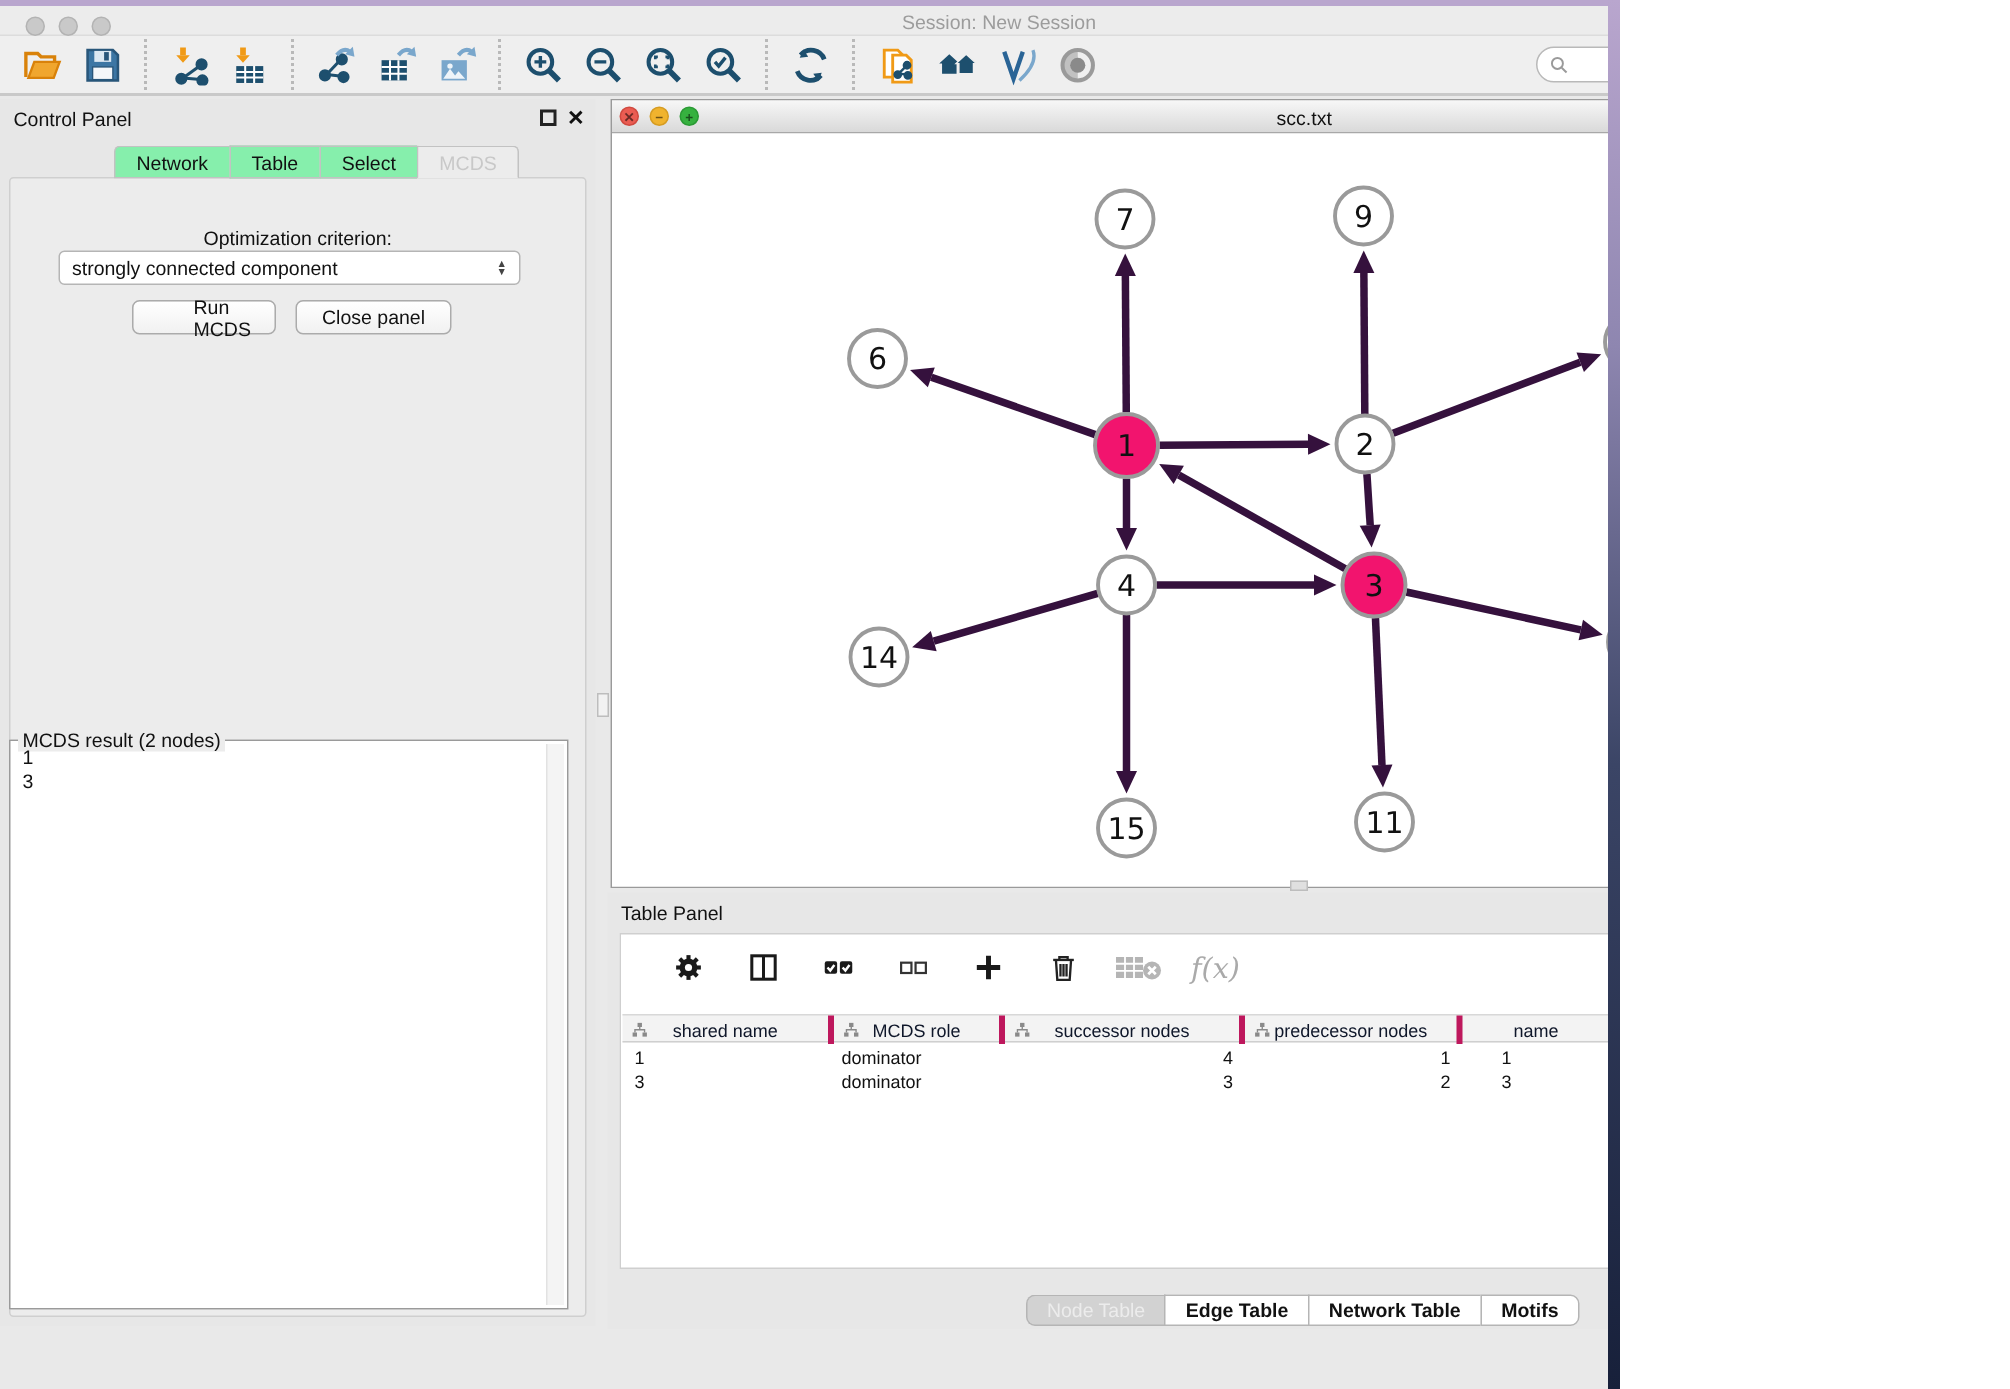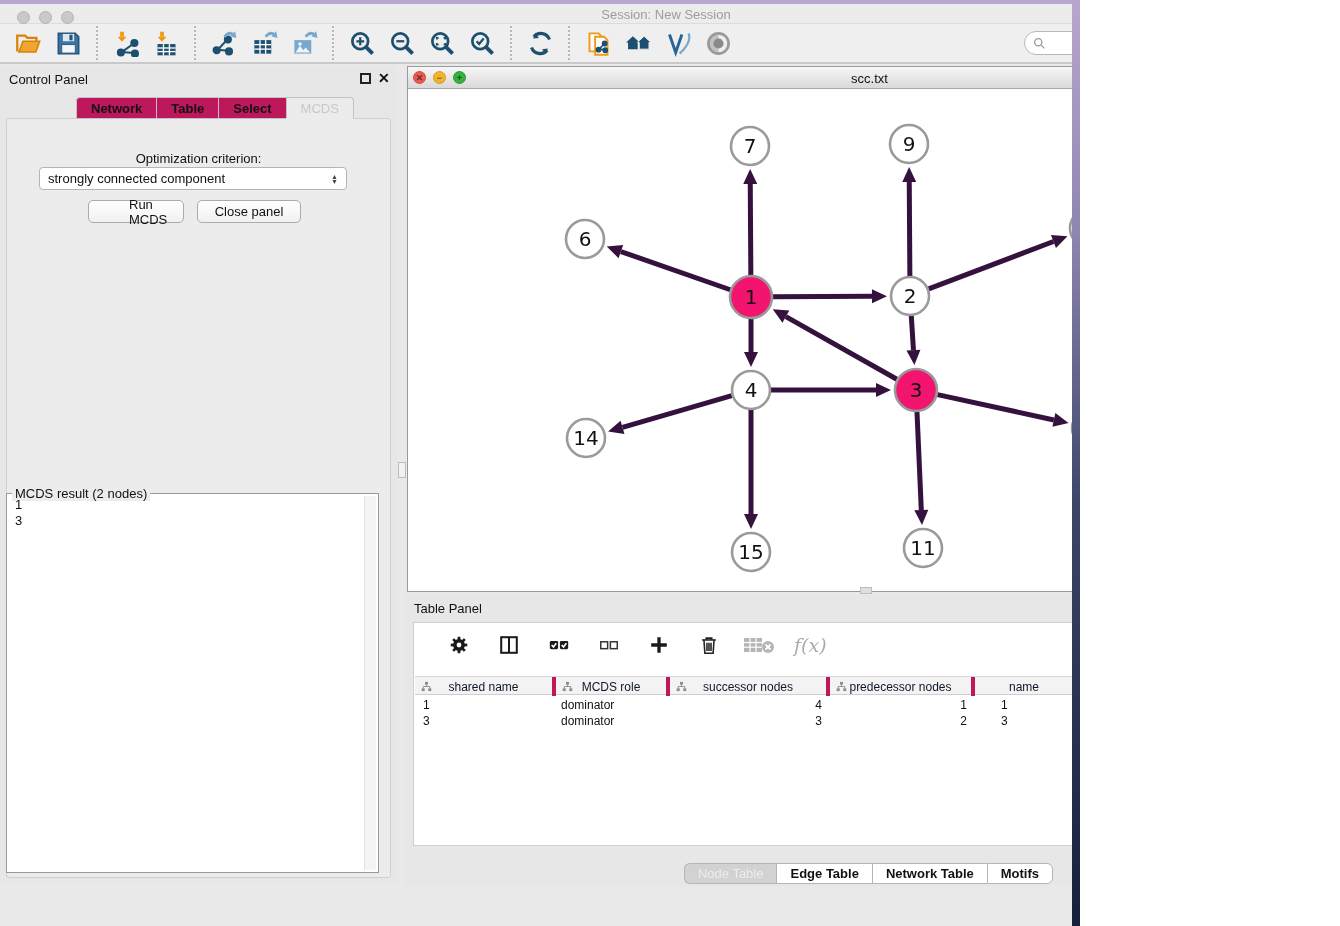--- a/index.html
+++ b/index.html
@@ -31,21 +31,21 @@
   .search-wrap svg { width:13px; height:13px; }
   .search-wrap input { border:none; outline:none; flex:1; font-size:12px; background:transparent; height:20px; }
 
   
   .control-panel { position:absolute; left:0; top:66px; width:397px; height:818px; background:#e7e7e7; }
   .panel-head { position:relative; height:26px; }
   .panel-head .ph-title { position:absolute; left:9px; top:6px; font-size:13px; color:#111; }
   .ph-float { position:absolute; top:7px; width:11px; height:11px; border:2px solid #222; }
   .ph-close { position:absolute; top:4px; font-size:14px; font-weight:bold; color:#111; line-height:16px; }
   .cp-tabs { position:absolute; left:76px; top:31px; height:22px; display:flex; z-index:3; }
-  .cp-tab { height:22px; padding:0 14px; font-size:13px; font-weight:bold; color:#111; background:#be185d;
+  .cp-tab { height:22px; padding:0 14px; font-size:13px; font-weight:normal; color:#111; background:#86efac;
     border:1px solid #c2c2c2; border-right:none; display:flex; align-items:center; }
   .cp-tab:first-child { border-top-left-radius:4px; }
   .cp-tab:last-child { border-right:1px solid #c2c2c2; border-top-right-radius:4px; }
   .cp-tab.active { background:#ececec; color:#c8c8c8; font-weight:normal; border-bottom-color:#ececec; }
   .cp-body { position:absolute; left:6px; top:52px; width:385px; height:760px; background:#ececec;
     border:1px solid #cfcfcf; border-radius:3px; }
   .opt-label { position:absolute; left:0; top:85px; width:100%; text-align:center; font-size:13px; color:#111; }
   .cp-select { position:absolute; left:39px; top:101px; width:308px; height:23px; background:#fff;
     border:1px solid #b5b5b5; border-radius:4px; display:flex; align-items:center; padding:0 8px; }
   .cp-select .sel-text { flex:1; font-size:13px; color:#111; }

